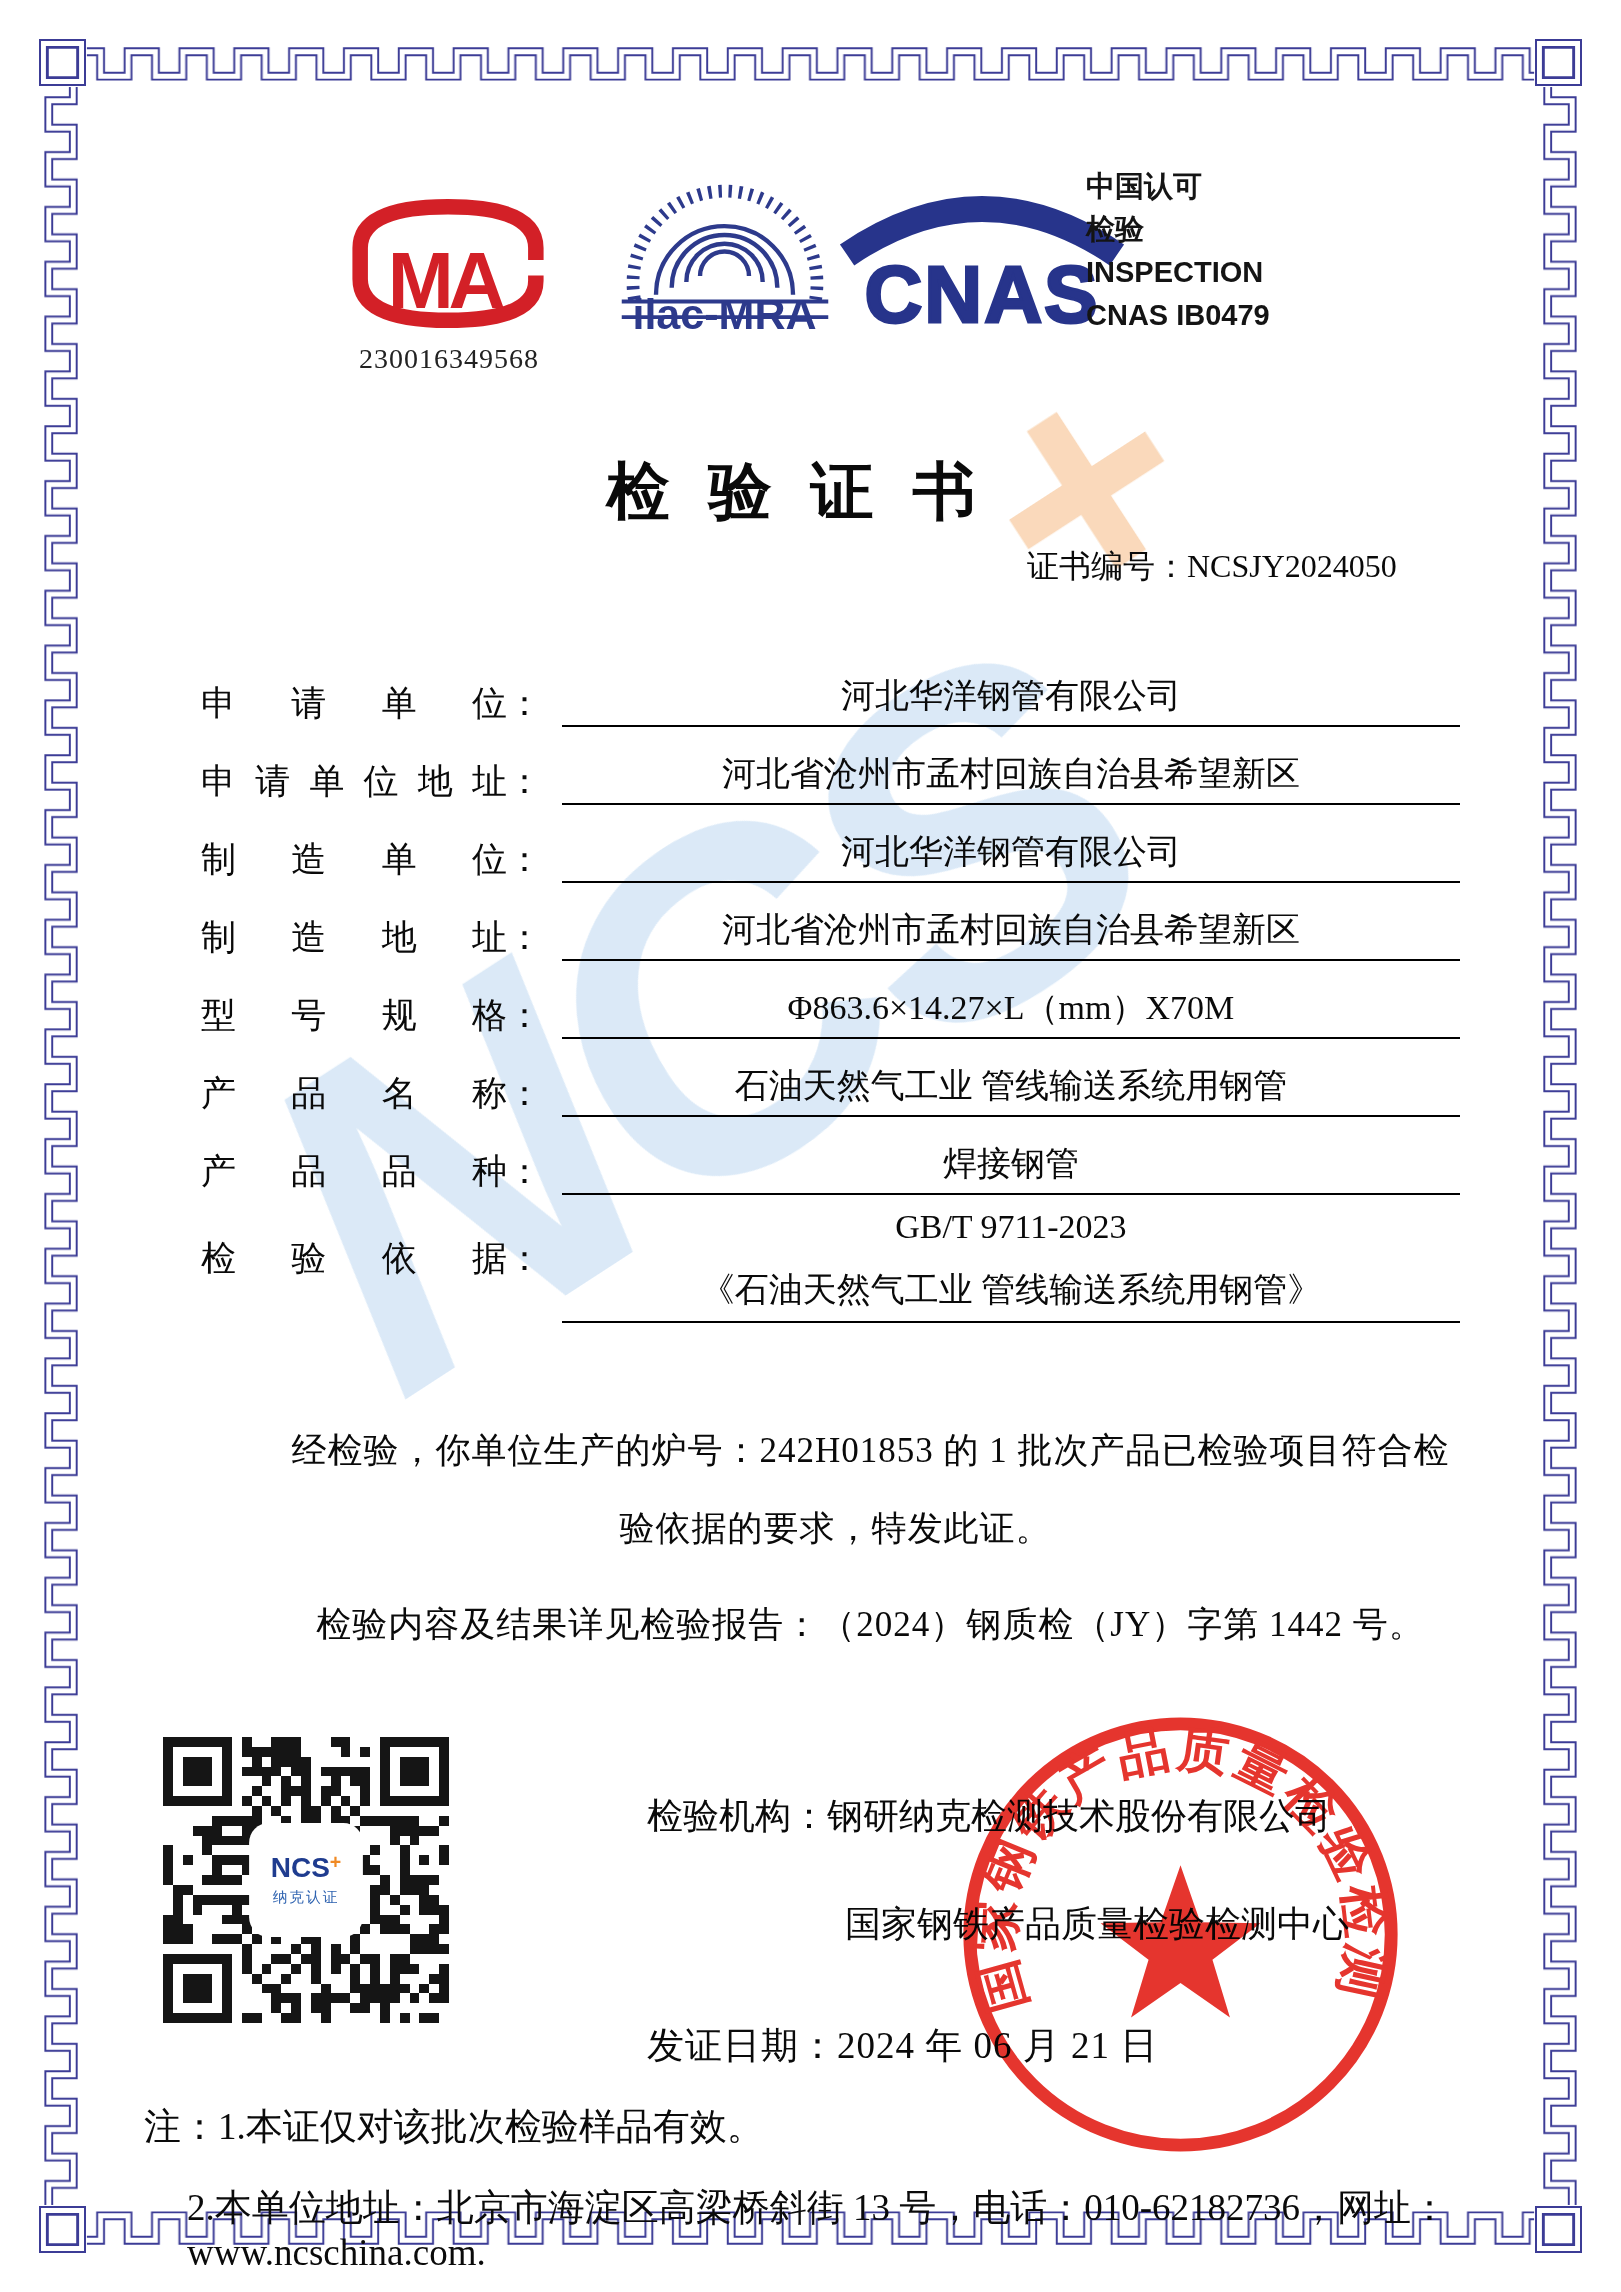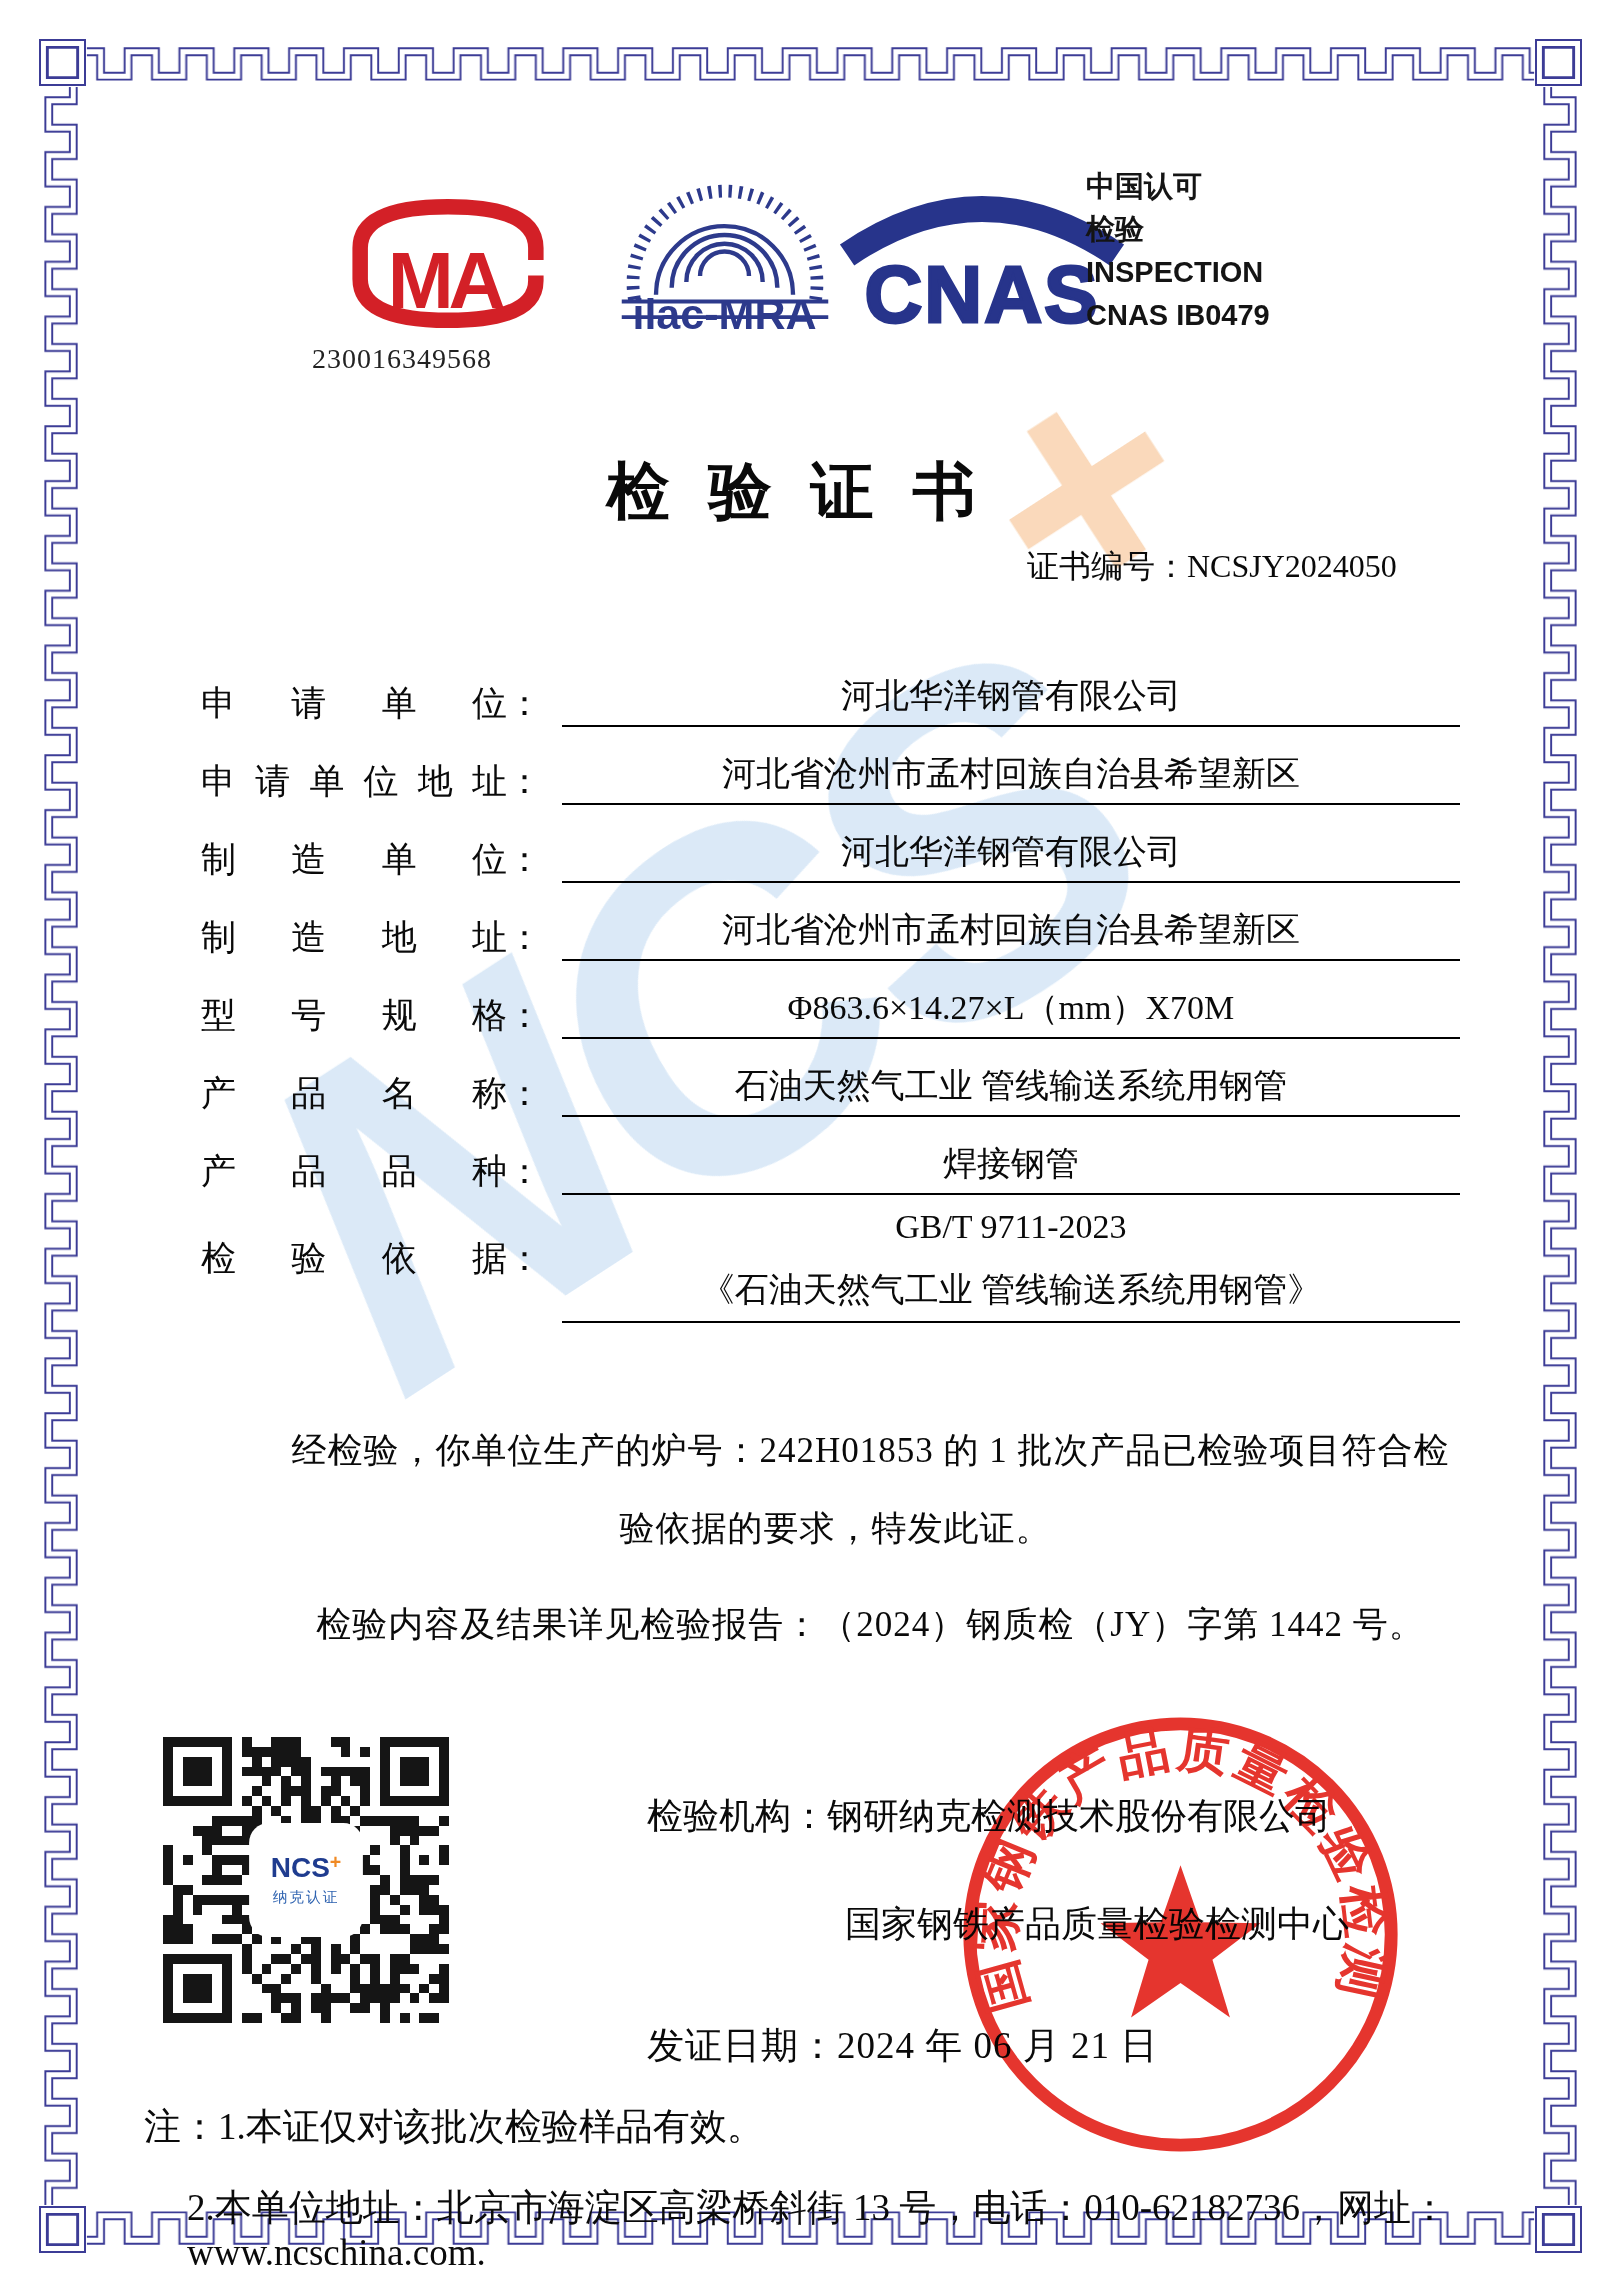--- a/index.html
+++ b/index.html
@@ -15,21 +15,21 @@
           border:2.9px solid #3c3c96;box-shadow:inset 0 0 0 4.9px #fff,inset 0 0 0 7.8px #3c3c96;}
   
   .wm{position:absolute;left:245px;top:814px;z-index:0;transform:rotate(-33deg);transform-origin:45% 50%;
       font-family:"Liberation Sans","DejaVu Sans",sans-serif;font-weight:bold;font-style:italic;
       font-size:461px;line-height:1;letter-spacing:-17.6px;color:#b9d5f0;opacity:.52;white-space:nowrap;}
   .wm-plus{position:absolute;left:980px;top:-167px;font-style:normal;font-size:323px;
            color:#f2a963;opacity:.85;}
   .content{position:absolute;inset:0;z-index:1;}
   
   .cma{position:absolute;left:323px;top:186px;width:250px;height:155px;}
-  .cma-num{position:absolute;left:312px;top:343px;width:274px;
+  .cma-num{position:absolute;left:312px;top:343px;width:274px;text-align:center;
            font-size:28px;letter-spacing:1px;color:#222;}
   .ilac{position:absolute;left:610px;top:153px;width:230px;height:204px;}
   .cnas{position:absolute;left:835px;top:163px;width:294px;height:174px;}
   .acc{position:absolute;left:1086px;top:165px;font-family:"Liberation Sans","DejaVu Sans",sans-serif;
        font-weight:bold;font-size:29px;line-height:43px;color:#141414;}
   
   .title{position:absolute;left:0;top:449px;width:100%;text-align:center;
          font-family:"Liberation Sans","DejaVu Sans",sans-serif;font-weight:bold;
          font-size:63px;letter-spacing:39px;box-sizing:border-box;}
   .cert-no{position:absolute;left:1027px;top:545px;font-size:32px;}

